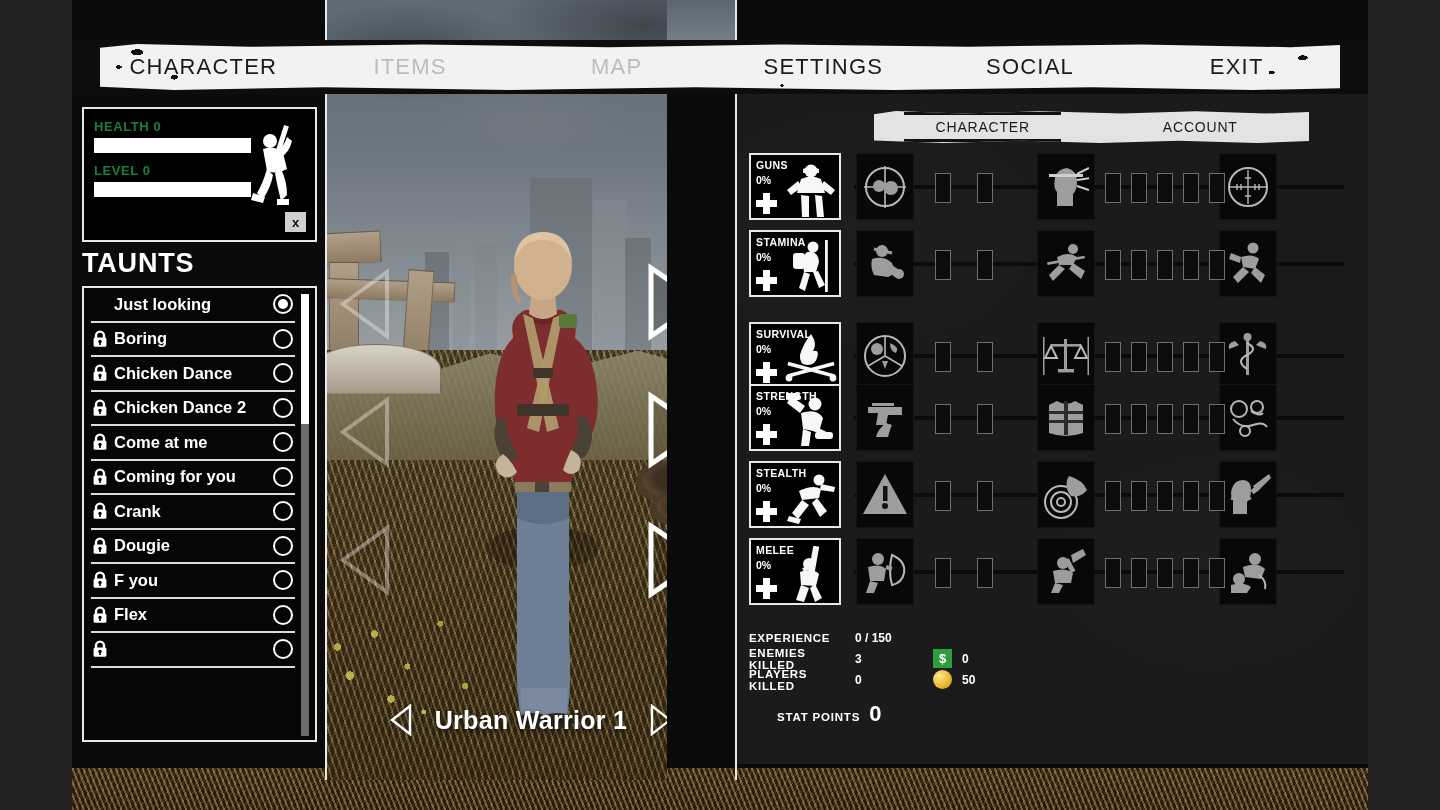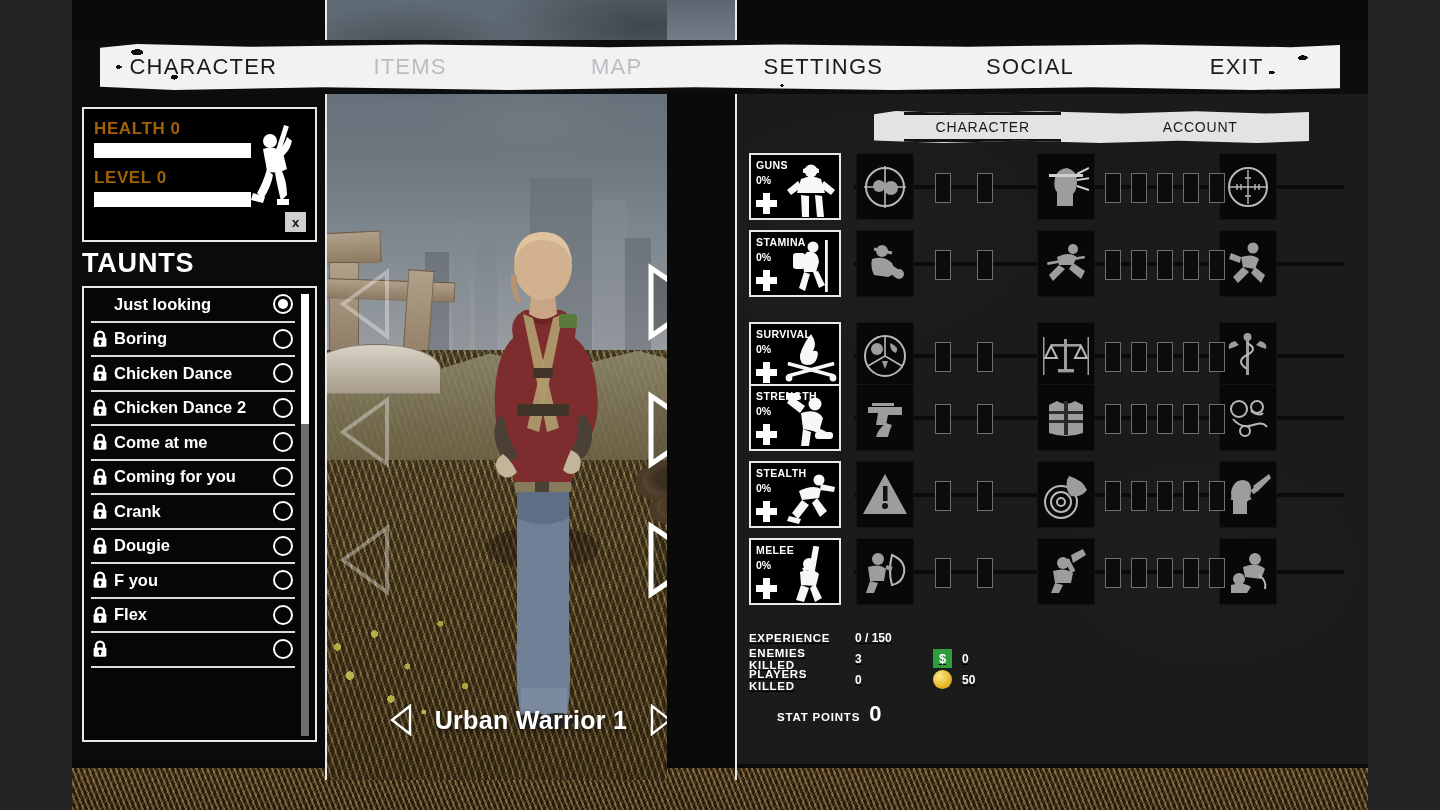--- a/index.html
+++ b/index.html
@@ -73,21 +73,21 @@
   #leftpanel {
     position: absolute; left: 0; top: 94px; width: 253px; height: 670px;
     background: #0b0b0b;
     z-index: 20;
   }
   .stat-box {
     position: absolute; left: 10px; top: 13px; width: 235px; height: 135px;
     border: 2px solid #e8e8e8; background: #000;
   }
   .stat-label {
-    color: #a16207; font-size: 17px; font-weight: bold; letter-spacing: .6px;
+    color: #15803d; font-size: 13px; font-weight: bold; letter-spacing: .6px;
     margin: 10px 12px 4px 10px;
   }
   .stat-bar {
     margin-left: 10px; width: 157px; height: 15px; background: #fff; border: 1px solid #fff;
   }
   .stat-fig {
     position: absolute; right: 12px; top: 14px; width: 56px; height: 92px;
   }
   .close-x {
     position: absolute; right: 9px; bottom: 8px; width: 21px; height: 20px;
@@ -256,21 +256,21 @@
     display: flex; align-items: center; justify-content: center; overflow: hidden;
   }
   .node svg { width: 46px; height: 50px; }
   .slot {
     position: absolute; top: 20px; width: 16px; height: 30px;
     border: 1.5px solid #6f6f6f; background: #0c0c0c; cursor: pointer;
   }
 
   
   .stats-area { position: absolute; left: 12px; top: 533px; width: 440px; }
-  .stat-line { display: flex; align-items: center; height: 21px; text-decoration: underline; }
+  .stat-line { display: flex; align-items: center; height: 21px; }
   .stat-line .k { color: #fff; font-size: 11.5px; font-weight: bold; letter-spacing: .7px; width: 106px; }
   .stat-line .v { color: #fff; font-size: 12px; font-weight: bold; width: 78px; }
   .coin {
     width: 19px; height: 19px; margin-right: 10px;
     display: flex; align-items: center; justify-content: center;
     font-size: 13px; font-weight: bold; color: #fff;
   }
   .coin.cash { background: #2e9e3c; }
   .coin.gold { background: transparent; }
   .coin.gold span {

